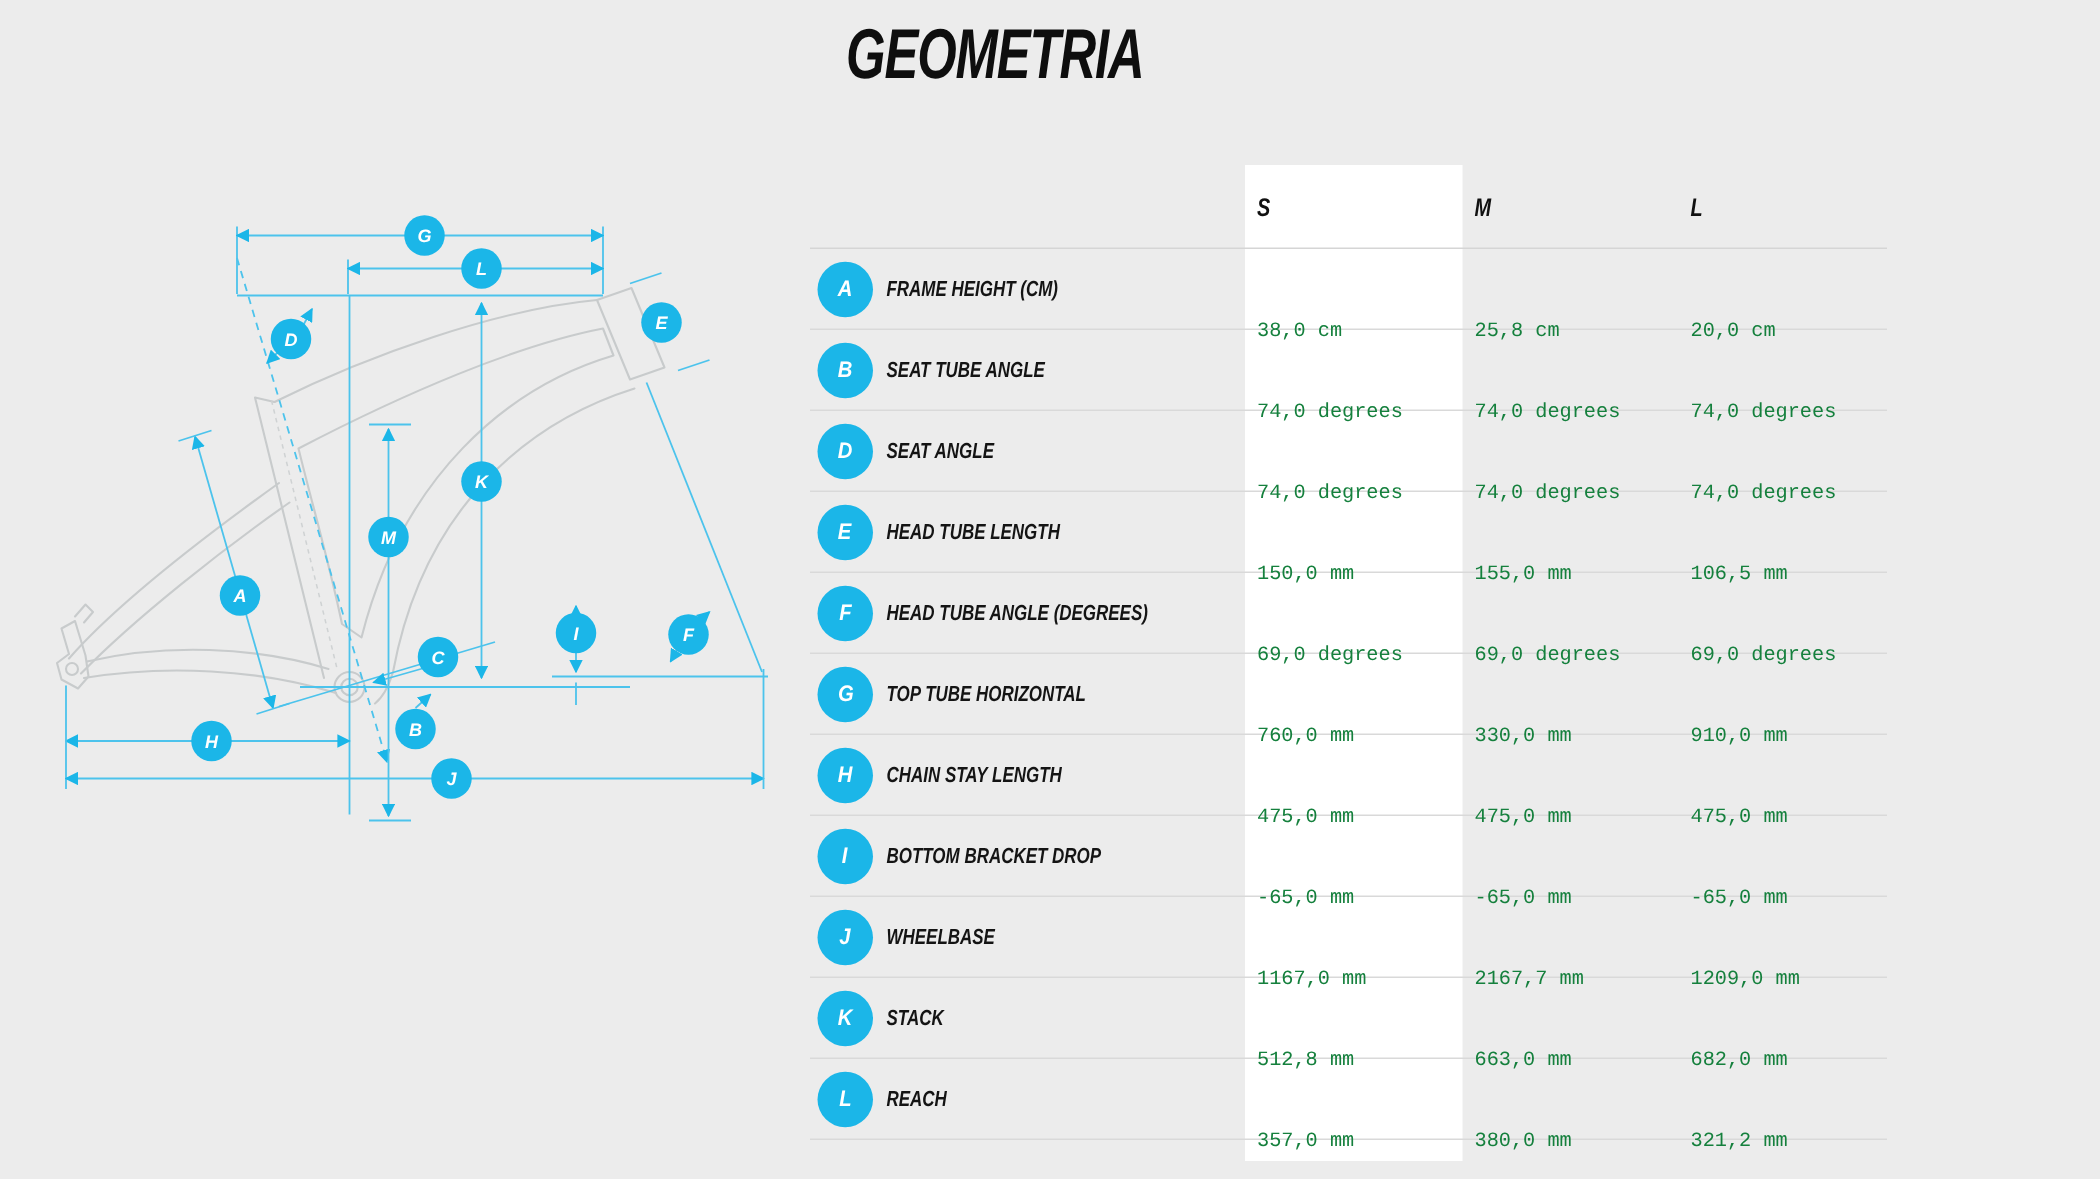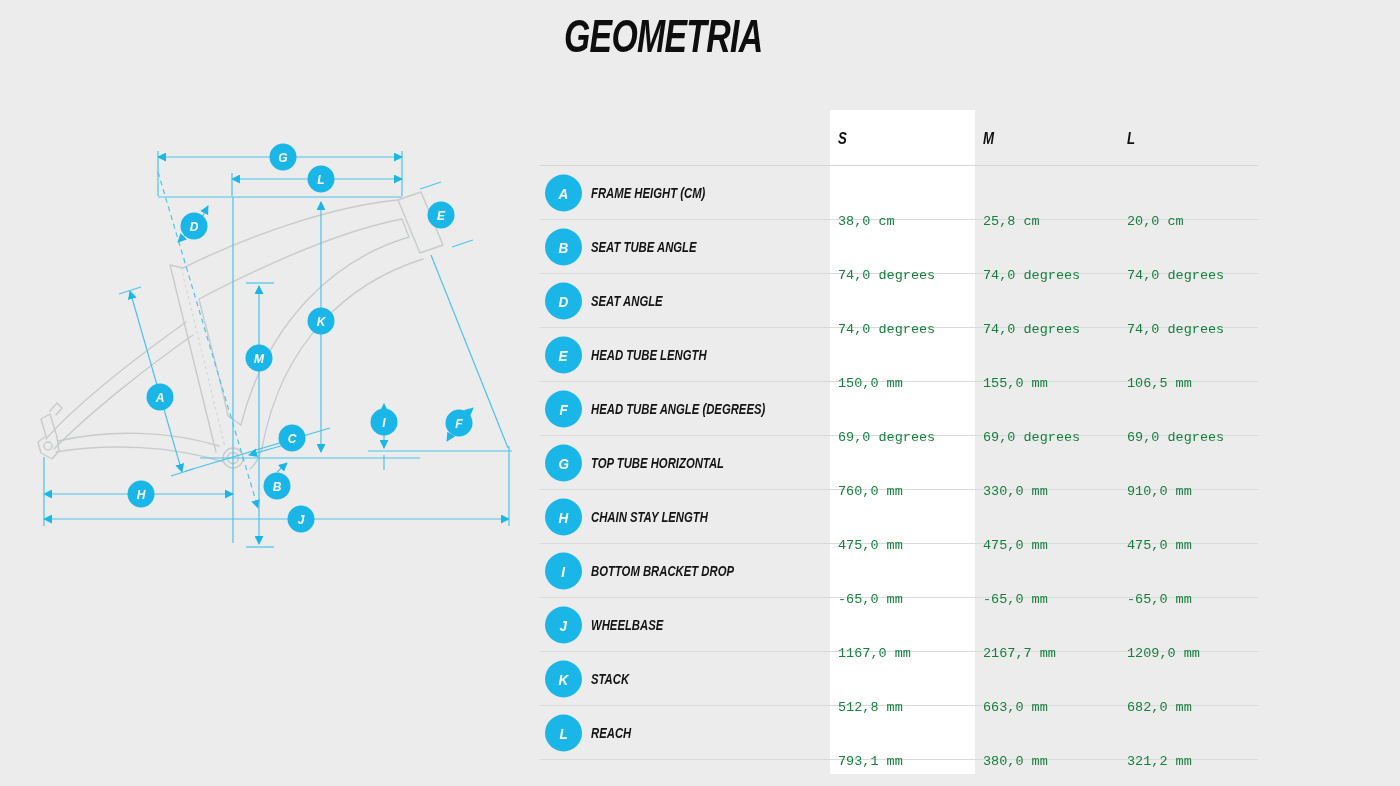--- a/index.html
+++ b/index.html
@@ -351,18 +351,18 @@
     <div class="val l">682,0 mm</div>
   </div>
 
   <div class="row">
     <div class="cell-label">
       <span class="letter-badge">
             <span class="bl">L</span>
           </span>
       <span class="rlabel">REACH</span>
     </div>
-    <div class="val s">793,1 mm</div>
+    <div class="val s">357,0 mm</div>
     <div class="val m">380,0 mm</div>
     <div class="val l">321,2 mm</div>
   </div>
 </div>
 </div>
 
 </body></html>

